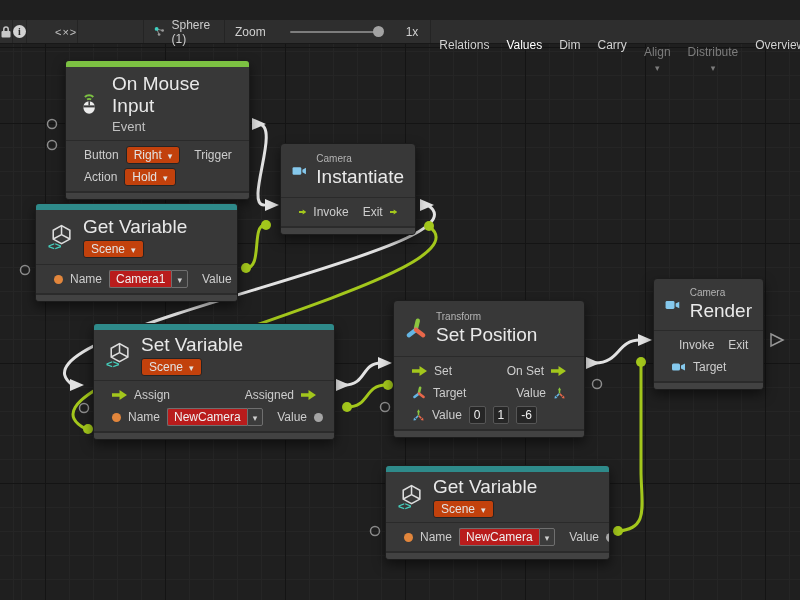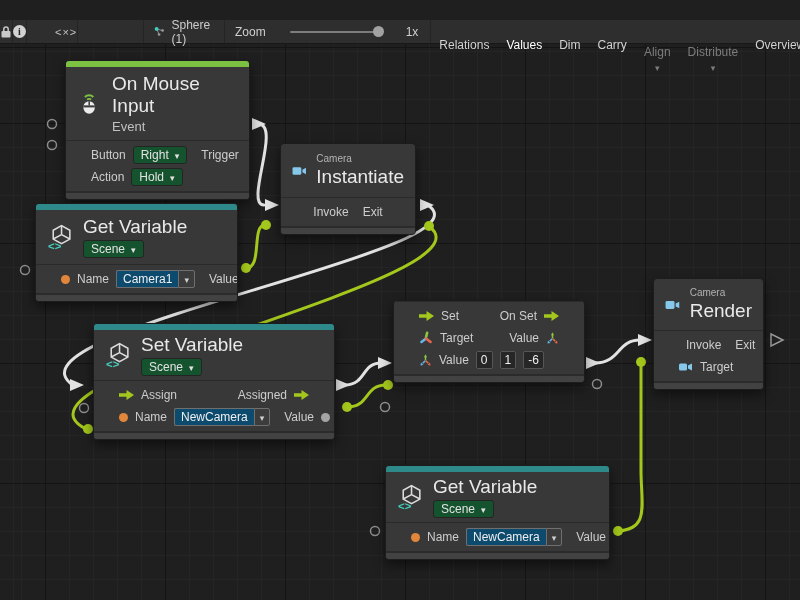--- a/index.html
+++ b/index.html
@@ -51,32 +51,32 @@
   
   .node{position:absolute;background:#383838;border:1px solid #1c1c1c;border-radius:4px;box-shadow:0 5px 12px rgba(0,0,0,.5);z-index:2;overflow:hidden;}
   .accent{height:6px;}
   .accent.event{background:var(--event-accent,#7cc142);}
   .accent.variable{background:var(--variable-accent,#2e8a8a);}
   .nhead{display:flex;align-items:center;gap:9px;padding:6px 11px;}
   .ncol{display:flex;flex-direction:column;gap:2px;}
   .ntitle{color:#e9e9e9;font-size:19px;}
   .nkind{color:#b3b3b3;font-size:10px;}
   .nsub{color:#c0c0c0;font-size:13px;}
-  .nbody{border-top:1px solid #2a2a2a;padding:3px 16px;}
+  .nbody{border-top:1px solid #2a2a2a;padding:3px 9px;}
   .row{display:flex;align-items:center;gap:7px;height:22px;padding:0 9px;color:#cdcdcd;font-size:12px;white-space:nowrap;}
   .spacer{flex:1;}
   .nfoot{height:8px;background:#424242;border-top:2px solid #2b2b2b;}
 
   .dot{width:9px;height:9px;border-radius:50%;flex:none;}
   .dot.gray{background:#a5a5a5;}
   .dot.orange{background:var(--port-orange,#e2863c);}
   .carrow path{fill:var(--wire-green,#a3c71c);}
-  .dd{display:inline-flex;align-items:center;gap:6px;background:#14532d;border:1px solid #242424;border-radius:3px;padding:1px 7px;color:#e2e2e2;font-size:12px;}
+  .dd{display:inline-flex;align-items:center;gap:6px;background:#c2410c;border:1px solid #242424;border-radius:3px;padding:1px 7px;color:#e2e2e2;font-size:12px;}
   .tf{display:inline-flex;align-items:stretch;}
-  .tf .field{background:#0c4a6e;border:1px solid #6f6f6f;border-right:none;border-radius:2px 0 0 2px;padding:1px 6px;color:#efefef;font-size:12px;}
+  .tf .field{background:#b91c1c;border:1px solid #6f6f6f;border-right:none;border-radius:2px 0 0 2px;padding:1px 6px;color:#efefef;font-size:12px;}
   .tf .fbtn{background:#3c3c3c;border:1px solid #6f6f6f;border-radius:0 2px 2px 0;padding:0 5px;display:flex;align-items:center;color:#cfcfcf;}
   .num{background:#262626;border:1px solid #565656;border-radius:2px;padding:0 4px;min-width:11px;text-align:center;color:#efefef;font-size:12px;line-height:16px;}
 
   .pg{stroke:#8cc63f;}.pb{stroke:#64b5e4;}.po{stroke:#e8674a;}
   .axg{stroke:#8cc63f;stroke-width:1.6;}.axb{stroke:#64b5e4;stroke-width:1.6;}.axo{stroke:#e8674a;stroke-width:1.6;}
   .axgh{fill:#8cc63f;}.axbh{fill:#64b5e4;}.axoh{fill:#e8674a;}
   .camfill{fill:var(--camera-blue,#85c8ec);}
 </style>
 </head>
 <body>
@@ -266,20 +266,33 @@
         </span>
         <span class="spacer"></span>
         <span>Value</span>
         <span class="dot gray"></span>
       </div>
     </div>
     <div class="nfoot"></div>
   </div>
 
   <div class="node" style="left:393px;top:300px;width:192px;">
+    <div class="nhead" style="padding:10px 11px;">
+      <svg width="22" height="22" viewBox="0 0 16 16">
+        <g stroke-width="3.2" stroke-linecap="round">
+          <line class="pg" x1="8" y1="7.5" x2="9.3" y2="2"></line>
+          <line class="pb" x1="8" y1="8.5" x2="2.8" y2="12.5"></line>
+          <line class="po" x1="8" y1="8.5" x2="13.2" y2="12.5"></line>
+        </g>
+      </svg>
+      <div class="ncol">
+        <span class="nkind">Transform</span>
+        <span class="ntitle">Set Position</span>
+      </div>
+    </div>
     <div class="nbody">
       <div class="row">
         <svg class="carrow" width="15" height="10" viewBox="0 0 15 10">
             <path d="M0 3.2 H7.5 V0 L15 5 L7.5 10 V6.8 H0 Z"></path>
           </svg>
         <span>Set</span>
         <span class="spacer"></span>
         <span>On Set</span>
         <svg class="carrow" width="15" height="10" viewBox="0 0 15 10">
             <path d="M0 3.2 H7.5 V0 L15 5 L7.5 10 V6.8 H0 Z"></path>

